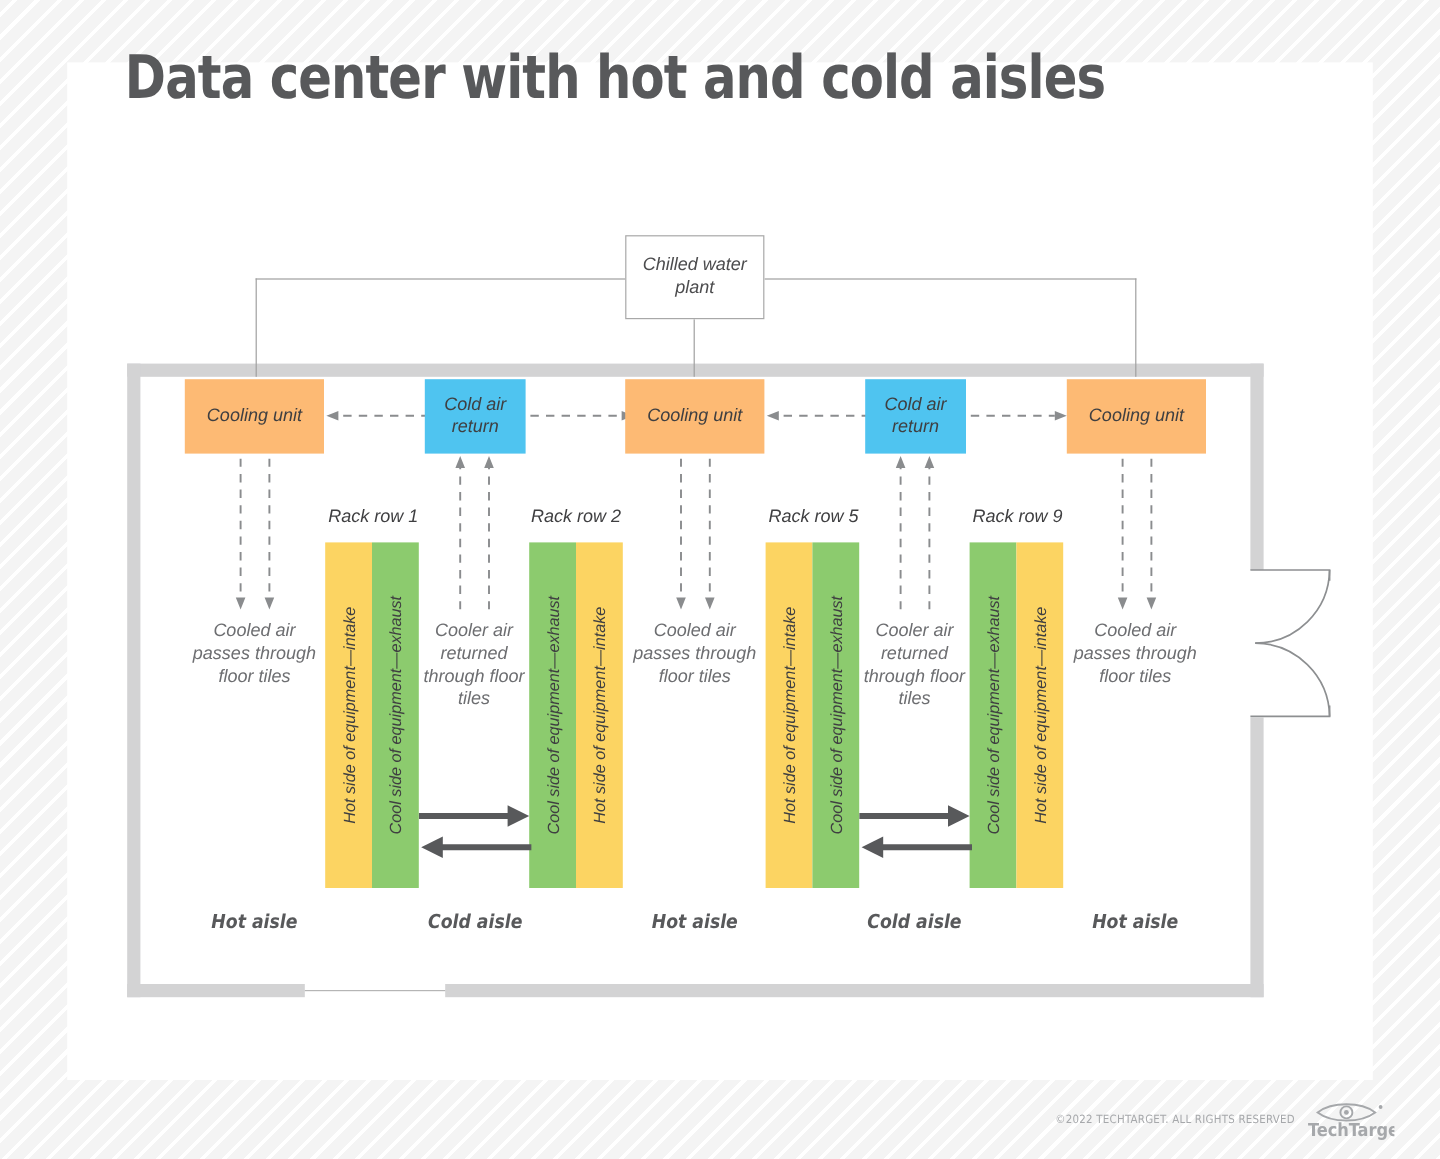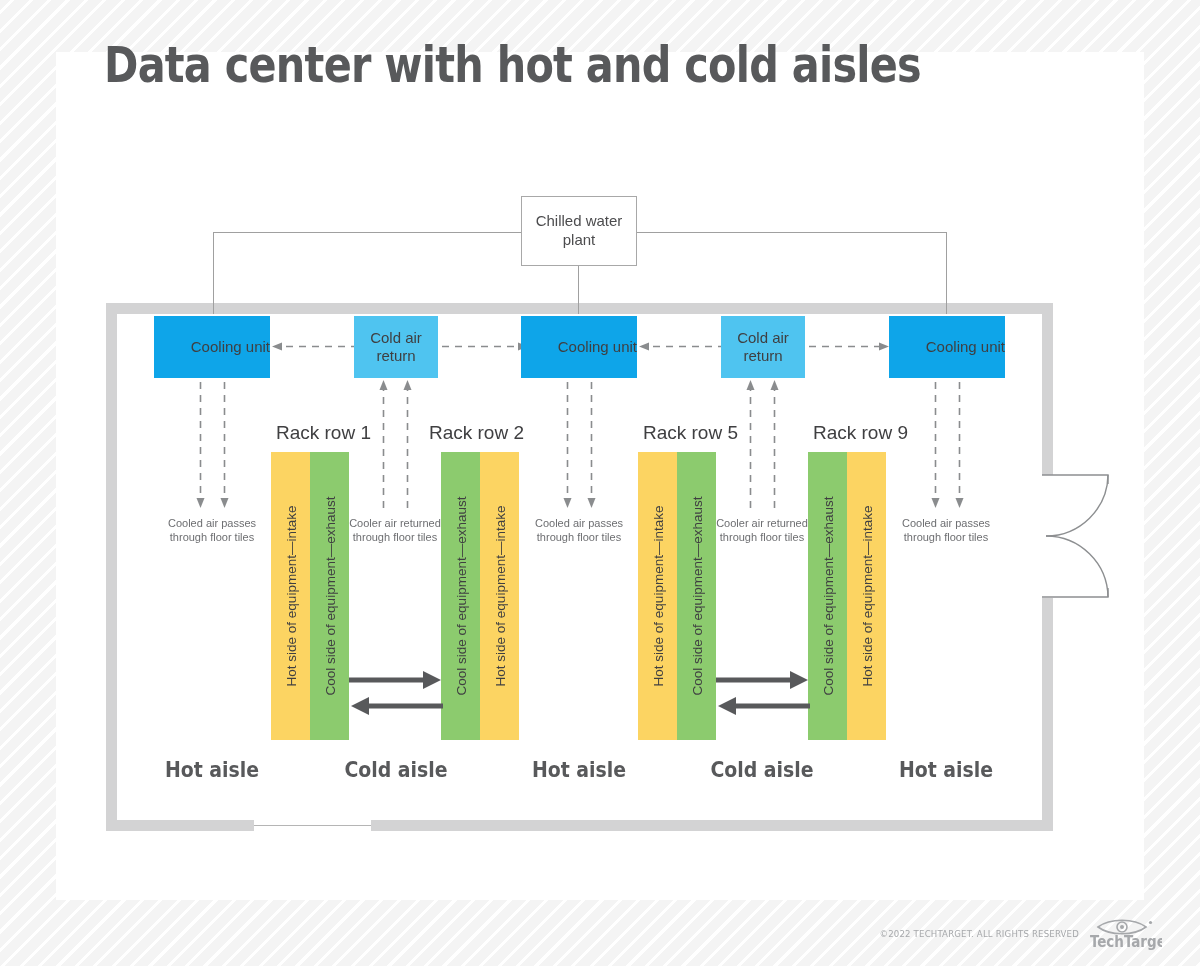--- a/index.html
+++ b/index.html
@@ -44,20 +44,21 @@
     transform: scaleX(0.92);
     transform-origin: left center;
   }
 
   
   #stage {
     position: absolute;
     left: 0; top: 0;
     width: 1072px; height: 966px;
     pointer-events: none;
+    font-style: italic;
   }
   #stage > * { pointer-events: auto; }
 
   
   #chilled-plant {
     position: absolute;
     left: 521px;
     top: 196px;
     width: 116px;
     height: 70px;
@@ -117,21 +118,21 @@
     height: 62px;
     display: flex;
     align-items: center;
     justify-content: center;
     text-align: center;
     font-size: 15px;
     color: #3f3f41;
     line-height: 1.2;
     z-index: 5;
   }
-  .cooling-unit { background: #0ea5e9; width: 116px; justify-content: flex-end; }
+  .cooling-unit { background: #fdba74; width: 116px; }
   .cold-return  { background: #4fc4f0; width: 84px; }
 
   
   .dash-h {
     position: absolute;
     height: 11px;
     z-index: 4;
   }
 
   
@@ -139,21 +140,21 @@
     position: absolute;
     width: 13px;
     z-index: 4;
   }
 
   
   .flow-caption {
     position: absolute;
     width: 108px;
     text-align: center;
-    font-size: 11px;
+    font-size: 15px;
     line-height: 1.26;
     color: #6d6e71;
     z-index: 4;
   }
 
   
   .rack-row {
     position: absolute;
     top: 452px;
     height: 288px;
@@ -174,37 +175,37 @@
     transform: translate(-50%, -50%) rotate(-90deg);
     transform-origin: center center;
     white-space: nowrap;
     font-size: 13.5px;
     color: #3f3f41;
   }
   .rack-label {
     position: absolute;
     top: 422px;
     width: 120px;
-    text-align: right;
-    font-size: 19px;
+    text-align: center;
+    font-size: 15px;
     color: #3f3f41;
     z-index: 5;
   }
 
   
   .aisle-arrows { position: absolute; z-index: 5; }
 
   
   .aisle-label {
     position: absolute;
     top: 758px;
     width: 160px;
     text-align: center;
     font-family: "DejaVu Sans Condensed", "Liberation Sans Narrow", "Liberation Sans", sans-serif;
-    font-size: 21px;
+    font-size: 16px;
     font-weight: bold;
     color: #58595b;
     z-index: 5;
   }
 
   
   #footer {
     position: absolute;
     right: 38px;
     bottom: 16px;
@@ -334,21 +335,21 @@
     <path d="M6.5 126 L2.5 116 L10.5 116 Z" fill="#8a8c8e"></path>
   </svg>
 
   <div class="flow-caption" style="left:158px; top:517px;">Cooled air passes through floor tiles</div>
   <div class="flow-caption" style="left:341px; top:517px;">Cooler air returned through floor tiles</div>
   <div class="flow-caption" style="left:525px; top:517px;">Cooled air passes through floor tiles</div>
   <div class="flow-caption" style="left:708px; top:517px;">Cooler air returned through floor tiles</div>
   <div class="flow-caption" style="left:892px; top:517px;">Cooled air passes through floor tiles</div>
 
   <div class="rack-label" style="left:251px;">Rack row 1</div>
-  <div class="rack-label" style="left:404px;">Rack row 2</div>
+  <div class="rack-label" style="left:420px;">Rack row 2</div>
   <div class="rack-label" style="left:618px;">Rack row 5</div>
   <div class="rack-label" style="left:788px;">Rack row 9</div>
 
   <div class="rack-row" style="left:271px;">
     <div class="rack-col hot">
       <span>Hot side of equipment—intake</span>
     </div>
     <div class="rack-col cool">
       <span>Cool side of equipment—exhaust</span>
     </div>

